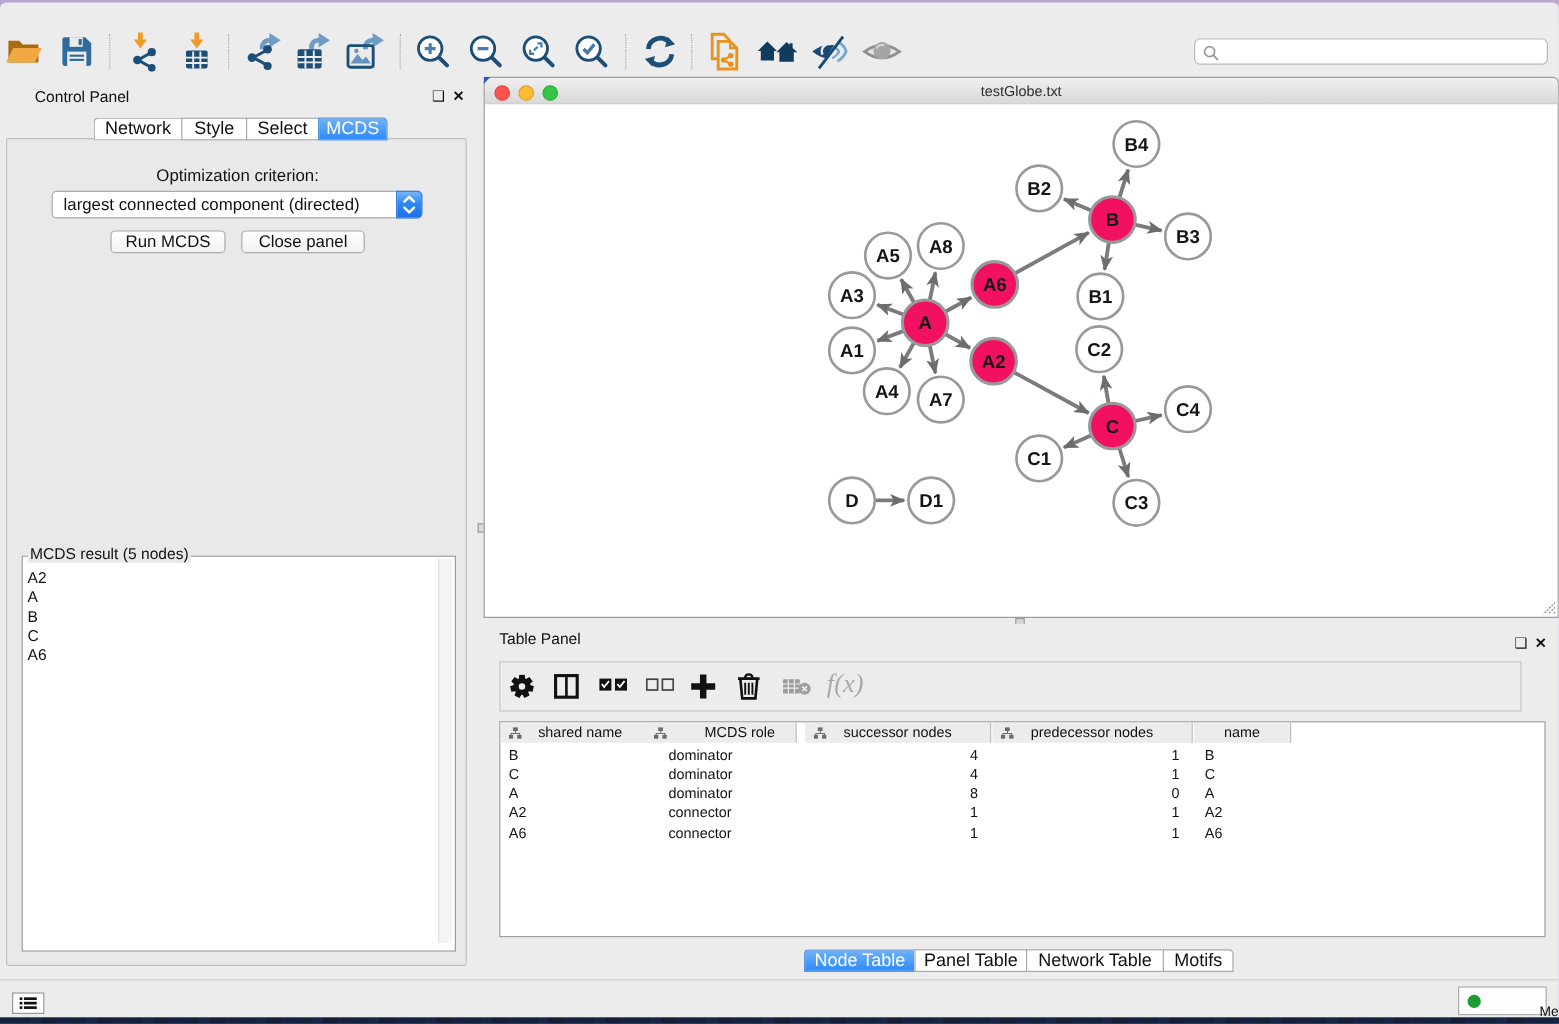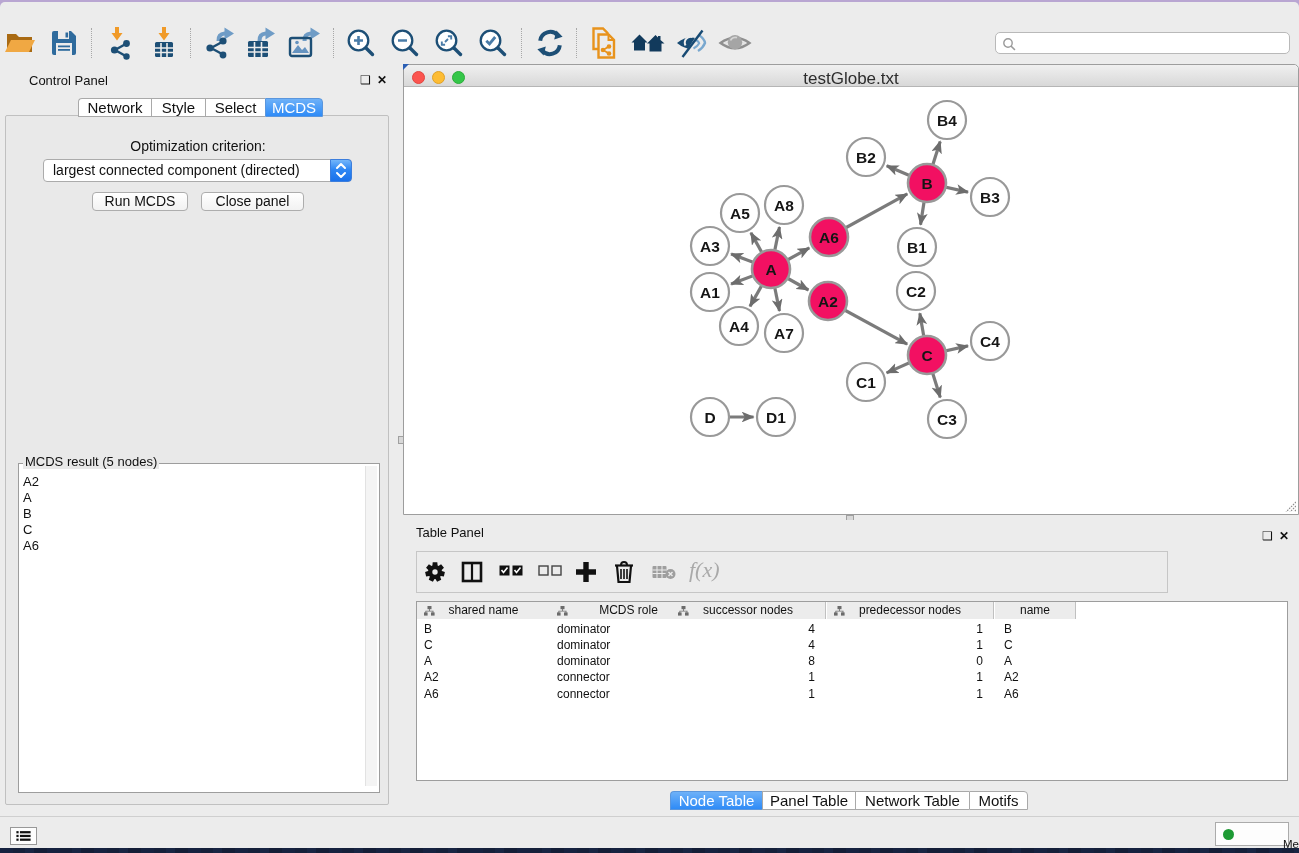--- a/index.html
+++ b/index.html
@@ -62,29 +62,29 @@
 
 #netwin { position:absolute; left:403px; top:62px; width:896px; height:451px;
   background:#fff; border:1px solid #9d9d9d; border-radius:5px 5px 0 0; }
 #nettitle { position:absolute; left:0; top:0; width:100%; height:22px;
   background:linear-gradient(#f0f0f0,#d8d8d8); border-bottom:1px solid #b5b5b5;
   border-radius:5px 5px 0 0; }
 #nettitle .t1 { left:8px; background:#fb544f; border:1px solid #e14540; }
 #nettitle .t2 { left:28px; background:#fdbc33; border:1px solid #e0a126; }
 #nettitle .t3 { left:48px; background:#35c649; border:1px solid #2aad39; }
 #nettitle .tl { top:5.5px; }
-#netname { position:absolute; top:4px; width:100%; text-align:center; font-size:17px; color:#2d2d2d; }
+#netname { position:absolute; top:4px; width:100%; text-align:center; font-size:12px; color:#2d2d2d; }
 #graph { position:absolute; left:-1px; top:22px; }
 #grip { position:absolute; right:2px; bottom:2px; width:11px; height:11px; }
 .mini { position:absolute; background:#d8d8d8; border:1px solid #a0a0a0; }
 
 #tpanel { position:absolute; left:404px; top:518px; width:886px; height:275px;
   background:#ececec; border-radius:0 0 6px 6px; }
 #tptitle { position:absolute; left:12px; top:5px; font-size:13px; color:#111; }
-#ttoolbar { position:absolute; left:12px; top:31px; width:752px; height:42px;
+#ttoolbar { position:absolute; left:12px; top:31px; width:852px; height:42px;
   border:1px solid #c6c6c6; background:#ececec; }
 #tbl { position:absolute; left:12px; top:81px; width:872px; height:180px;
   background:#fff; border:1px solid #9d9d9d; overflow:hidden; }
 .th { position:absolute; top:0; height:17px; border-right:1px solid #c0c0c0;
   font-size:12px; color:#111; text-align:center; line-height:16px; background:#ececec; }
 .row { position:absolute; font-size:12px; color:#111; height:16.5px; line-height:16.5px; }
 .cell { position:absolute; top:0; }
 
 #btabs { position:absolute; left:670px; top:789px; height:20px; }
 
@@ -386,21 +386,21 @@
     </div>
     <div id="tbl">
       <div class="th" style="left:0px; width:134px;"><svg class="hic" style="position:absolute;left:7px;top:4px;" width="11" height="10" viewBox="0 0 11 10">
             <g fill="#6b6b6b">
               <rect x="3.5" y="0" width="4" height="3.2"></rect>
               <rect x="0" y="6.4" width="3.6" height="3.2"></rect>
               <rect x="7" y="6.4" width="3.6" height="3.2"></rect>
               <path d="M5.2 3 h0.8 v2 h-0.8z M1.4 5 h0.8 v2 h-0.8z M8.6 5 h0.8 v2 h-0.8z M1.5 4.8 h8 v0.8 h-8z"></path>
             </g>
           </svg>shared name</div>
-      <div class="th" style="left:133px; width:126px;padding-left:32px;"><svg class="hic" style="position:absolute;left:7px;top:4px;" width="11" height="10" viewBox="0 0 11 10">
+      <div class="th" style="left:121px; width:126px;padding-left:32px;"><svg class="hic" style="position:absolute;left:7px;top:4px;" width="11" height="10" viewBox="0 0 11 10">
             <g fill="#6b6b6b">
               <rect x="3.5" y="0" width="4" height="3.2"></rect>
               <rect x="0" y="6.4" width="3.6" height="3.2"></rect>
               <rect x="7" y="6.4" width="3.6" height="3.2"></rect>
               <path d="M5.2 3 h0.8 v2 h-0.8z M1.4 5 h0.8 v2 h-0.8z M8.6 5 h0.8 v2 h-0.8z M1.5 4.8 h8 v0.8 h-8z"></path>
             </g>
           </svg>MCDS role</div>
       <div class="th" style="left:254px; width:155px;"><svg class="hic" style="position:absolute;left:7px;top:4px;" width="11" height="10" viewBox="0 0 11 10">
             <g fill="#6b6b6b">
               <rect x="3.5" y="0" width="4" height="3.2"></rect>

